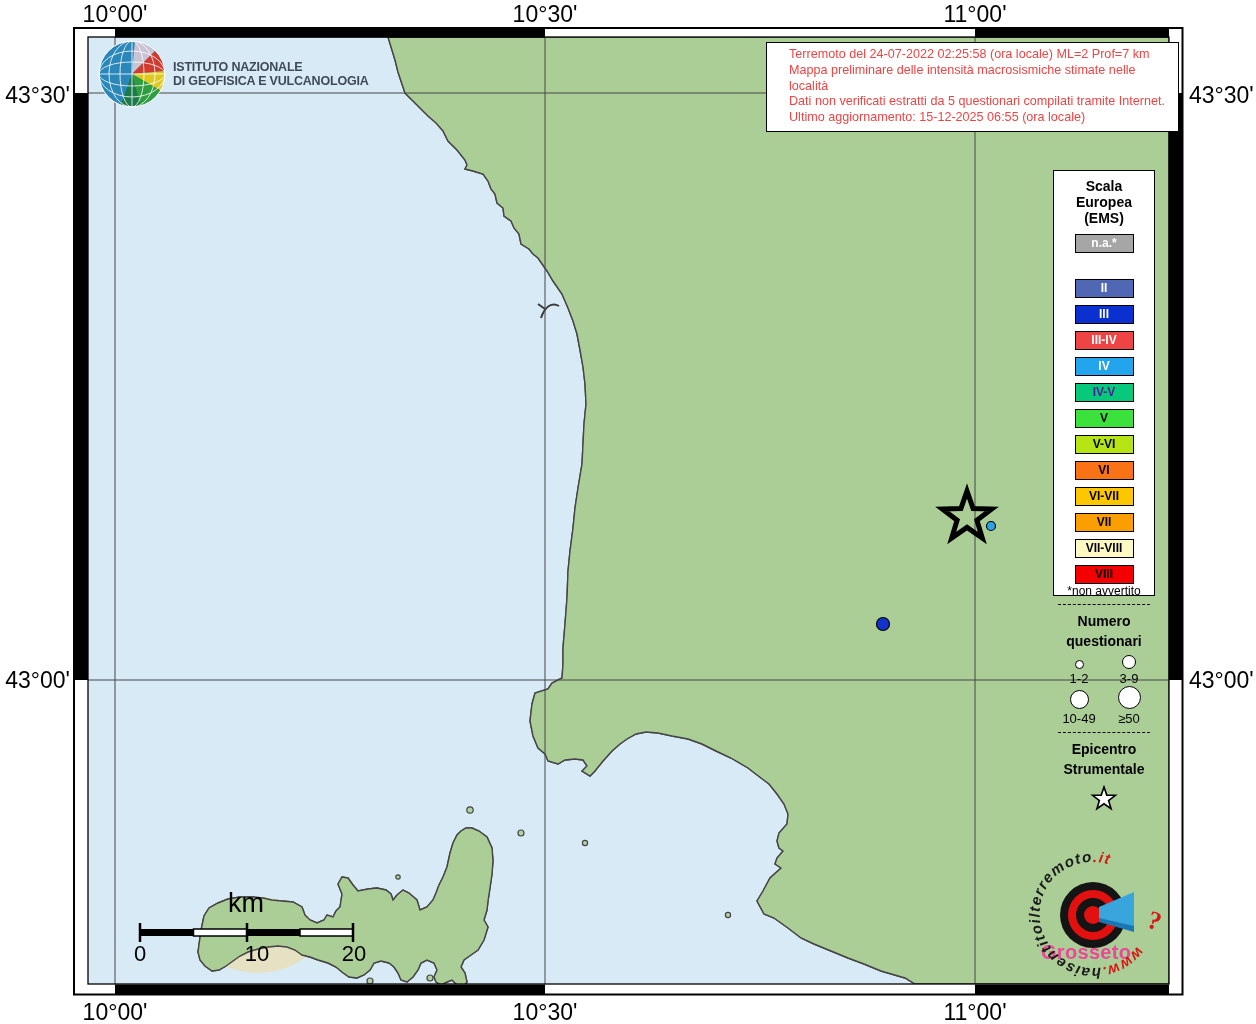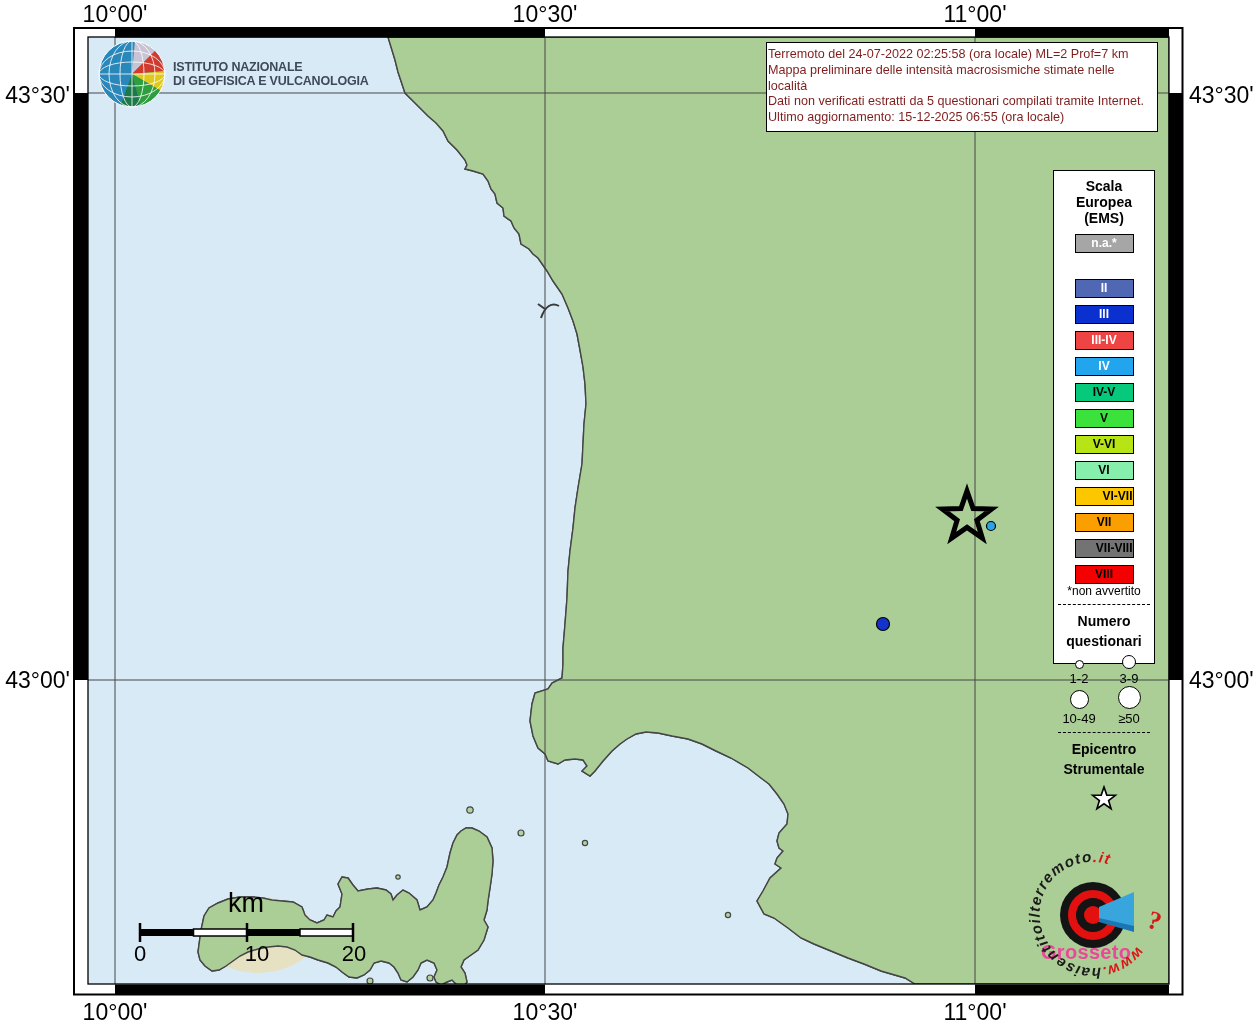--- a/index.html
+++ b/index.html
@@ -5,24 +5,24 @@
   html,body{margin:0;padding:0;background:#ffffff;}
   .stage{position:relative;width:1256px;height:1024px;background:#ffffff;overflow:hidden;
          font-family:"Liberation Sans",sans-serif;}
   .stage svg{display:block;}
   #map-svg{position:absolute;left:0;top:0;}
   .axis-label{position:absolute;font-size:23px;color:#000;white-space:nowrap;}
   .axis-top,.axis-bottom{transform:translateX(-50%);}
   .axis-left{text-align:right;width:70px;}
   .axis-right{text-align:left;}
   .info-box{position:absolute;left:766px;top:42px;width:382px;background:#ffffff;
-            border:1px solid #000;padding:4px 7px 5px 1px;font-size:12.6px;line-height:15.8px;color:#7f1d1d;}
+            border:1px solid #000;padding:4px 7px 5px 22px;font-size:12.6px;line-height:15.8px;color:#ef4444;}
   .ingv{position:absolute;left:98px;top:40px;display:flex;align-items:center;justify-content:space-between;}
   .ingv-text{margin-left:7px;color:#3e4a57;font-weight:bold;font-size:12.5px;line-height:14px;letter-spacing:-0.2px;}
-  .legend{position:absolute;left:1053px;top:170px;width:102px;height:494px;background:#ffffff;
+  .legend{position:absolute;left:1053px;top:170px;width:102px;height:426px;background:#ffffff;
           border:1px solid #000;box-sizing:border-box;text-align:center;color:#000;}
   .legend-title{font-weight:bold;font-size:14px;line-height:16px;margin-top:7px;}
   .ems-list{margin-top:8px;}
   .ems-box{width:57px;height:17px;line-height:17px;margin:7px auto 0 auto;border:1.5px solid #000;
            box-sizing:content-box;font-weight:bold;font-size:12px;text-align:center;}
   .legend-footnote{font-size:12px;}
   .legend-sep{border:none;border-top:1.5px dashed #000;margin:6px 4px;}
   .legend-subtitle{font-weight:bold;font-size:14px;line-height:20px;margin-top:2px;}
   .q-grid{display:grid;grid-template-columns:1fr 1fr;margin-top:4px;}
   .q-cell{display:flex;flex-direction:column;align-items:center;justify-content:flex-end;}
@@ -214,27 +214,27 @@
       <div>Scala</div>
       <div>Europea</div>
       <div>(EMS)</div>
     </div>
     <div class="ems-list">
         <div class="ems-box" style="background: rgb(166, 166, 166); color: rgb(255, 255, 255);">n.a.*</div>
         <div class="ems-box" style="background: rgb(80, 103, 180); color: rgb(255, 255, 255); margin-top: 26px;">II</div>
         <div class="ems-box" style="background: rgb(11, 48, 208); color: rgb(255, 255, 255);">III</div>
         <div class="ems-box" style="background: #ef4444; color: rgb(255, 255, 255);">III-IV</div>
         <div class="ems-box" style="background: rgb(34, 165, 236); color: rgb(255, 255, 255);">IV</div>
-        <div class="ems-box" style="background: rgb(6, 201, 124); color: #000000;">IV-V</div>
+        <div class="ems-box" style="background: rgb(6, 201, 124); color: #4c1d95;">IV-V</div>
         <div class="ems-box" style="background: rgb(60, 226, 60); color: rgb(0, 0, 0);">V</div>
         <div class="ems-box" style="background: rgb(182, 228, 20); color: rgb(0, 0, 0);">V-VI</div>
-        <div class="ems-box" style="background: #86efac; color: rgb(0, 0, 0);">VI</div>
-        <div class="ems-box" style="background: rgb(253, 199, 0); color: rgb(0, 0, 0); text-align: right;">VI-VII</div>
+        <div class="ems-box" style="background: #f97316; color: rgb(0, 0, 0);">VI</div>
+        <div class="ems-box" style="background: rgb(253, 199, 0); color: rgb(0, 0, 0);">VI-VII</div>
         <div class="ems-box" style="background: rgb(251, 158, 0); color: rgb(0, 0, 0);">VII</div>
-        <div class="ems-box" style="background: #737373; color: rgb(0, 0, 0); text-align: right;">VII-VIII</div>
+        <div class="ems-box" style="background: #fef9c3; color: rgb(0, 0, 0);">VII-VIII</div>
         <div class="ems-box" style="background: rgb(245, 0, 0); color: #000000;">VIII</div>
       </div>
     <div class="legend-footnote">*non avvertito</div>
     <hr class="legend-sep">
     <div class="legend-subtitle">
       <div>Numero</div>
       <div>questionari</div>
     </div>
     <div class="q-grid">
         <div class="q-cell">

